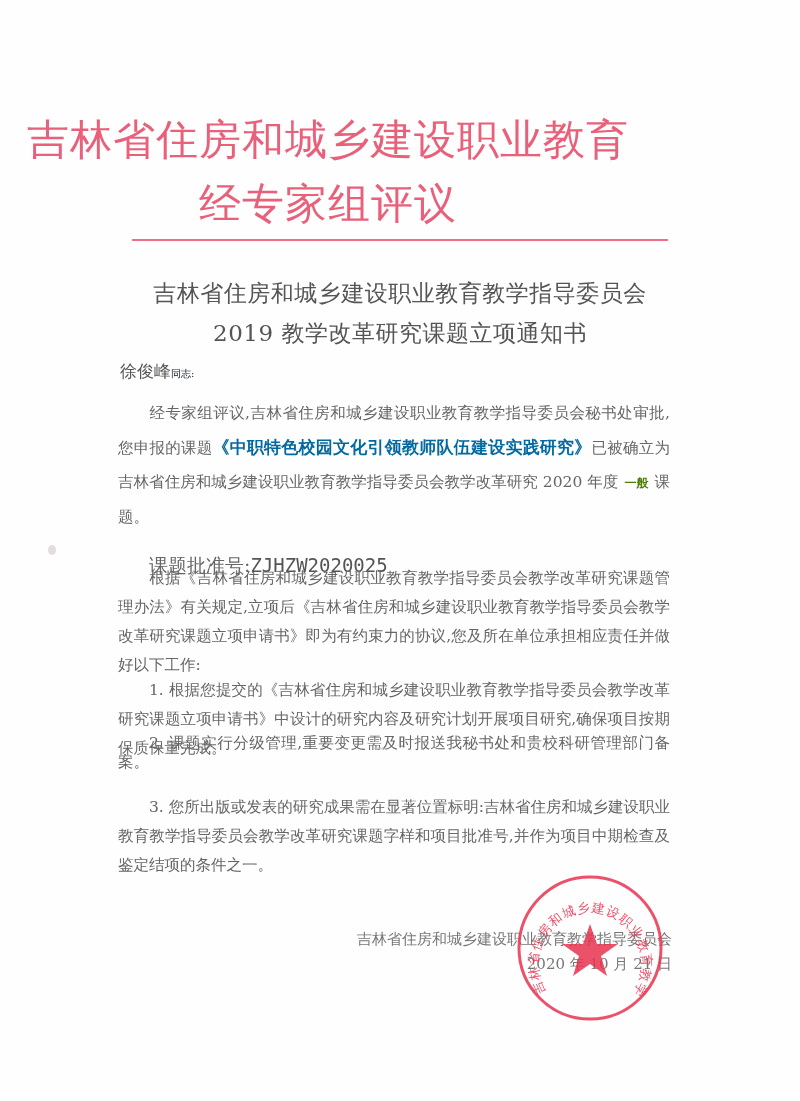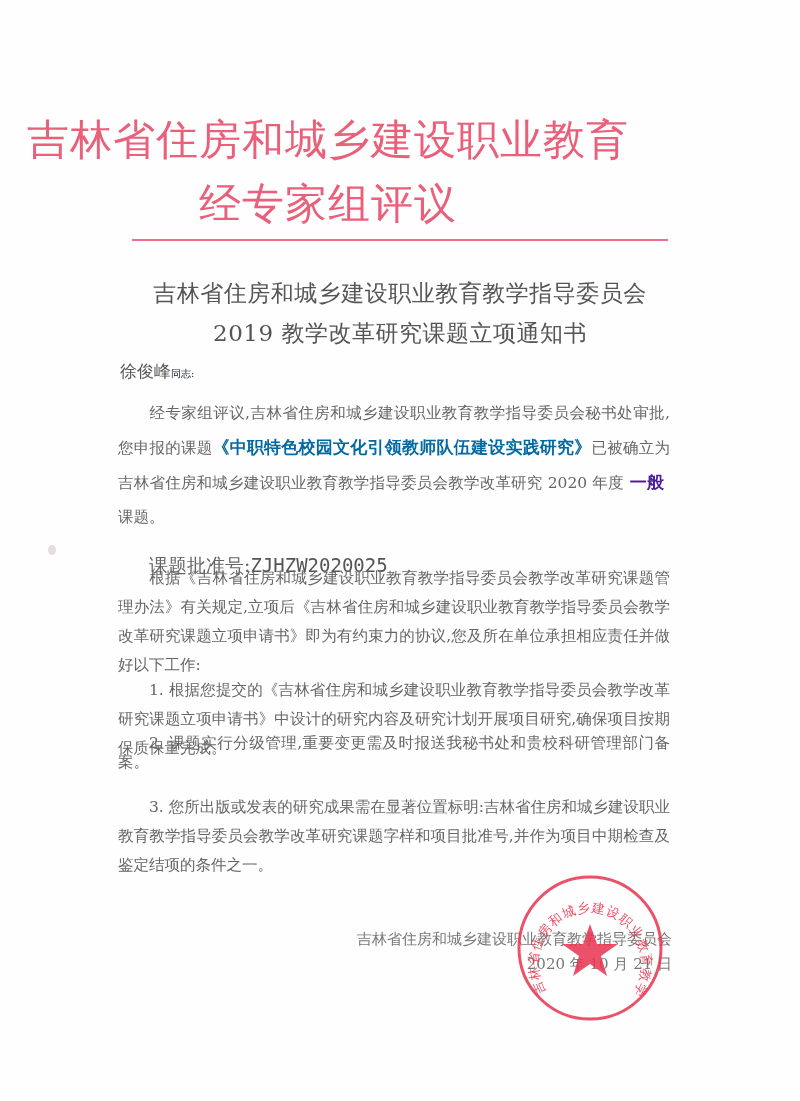--- a/index.html
+++ b/index.html
@@ -23,21 +23,21 @@
   #dt2 { top:318px; }
   .salutation { position:absolute; left:120px; top:360px; font-size:17px; }
   .salutation .name { font-weight:normal; color:#555; font-family:"DejaVu Sans","Liberation Sans",sans-serif;}
   .salutation .suffix { font-size:10px; color:#0f172a; }
   .para {
     position:absolute; left:118px; width:552px; font-size:15.5px; line-height:31px; color:#666;
     text-align:justify;
   }
   .para .indent { display:inline-block; width:31px; }
   .bold-topic { font-weight:bold; font-size:17px; color:#0369a1; font-family:"DejaVu Sans","Liberation Sans",sans-serif; }
-  .bold-level { font-weight:bold; font-size:17px; color:#4c1d95; font-family:"DejaVu Sans","Liberation Sans",sans-serif; margin:16px 6px;}
+  .bold-level { font-weight:bold; font-size:12px; color:#4d7c0f; font-family:"DejaVu Sans","Liberation Sans",sans-serif; margin:16px 6px;}
   #p1 { top:396px; line-height:34px; }
   #p-approval { top:550px; font-size:19px; }
   #p-approval .code { font-family:"DejaVu Sans Mono","Liberation Mono",monospace; color:#555; }
   #p2 { top:564px; line-height:29px; }
   #p3 { top:676px; line-height:29px; }
   #p4 { top:734px; line-height:19px; }
   #p5 { top:793px; line-height:29px; }
   .sign { position:absolute; right:128px; text-align:right; font-size:15px; color:#777; }
   #sign-org { top:930px; }
   #sign-date { top:955px; }

